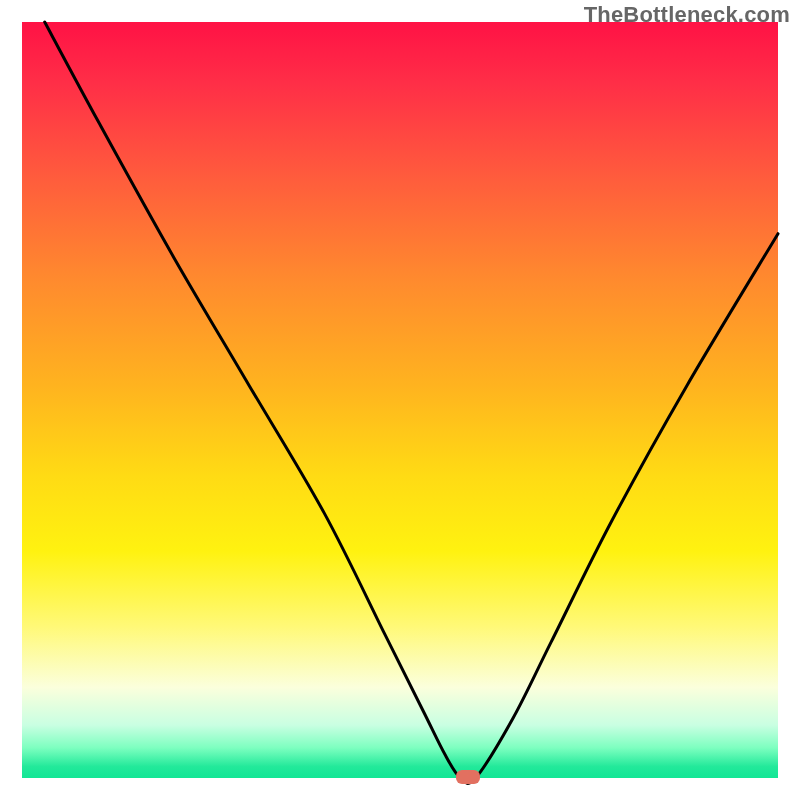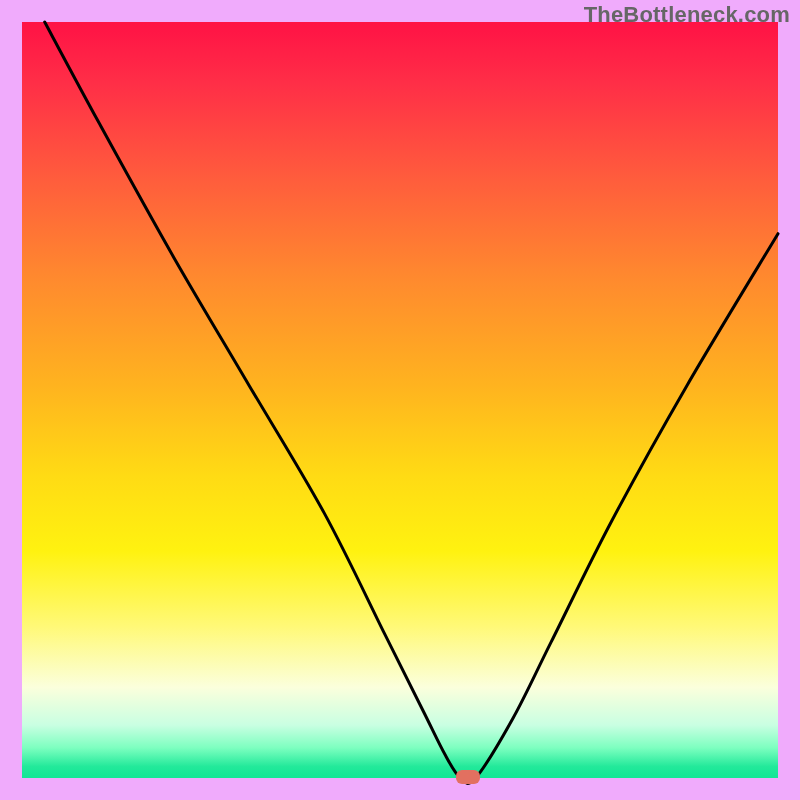--- a/index.html
+++ b/index.html
@@ -8,21 +8,21 @@
     width: 800px;
     height: 800px;
     background: #000;
     overflow: hidden;
     font-family: Arial, Helvetica, sans-serif;
   }
   .frame {
     position: relative;
     width: 800px;
     height: 800px;
-    background: #f0abfc;
+    background: #ffffff;
   }
   .watermark {
     position: absolute;
     top: 2px;
     right: 10px;
     color: #666;
     font-size: 22px;
     font-weight: 600;
     letter-spacing: 0.2px;
     z-index: 5;

